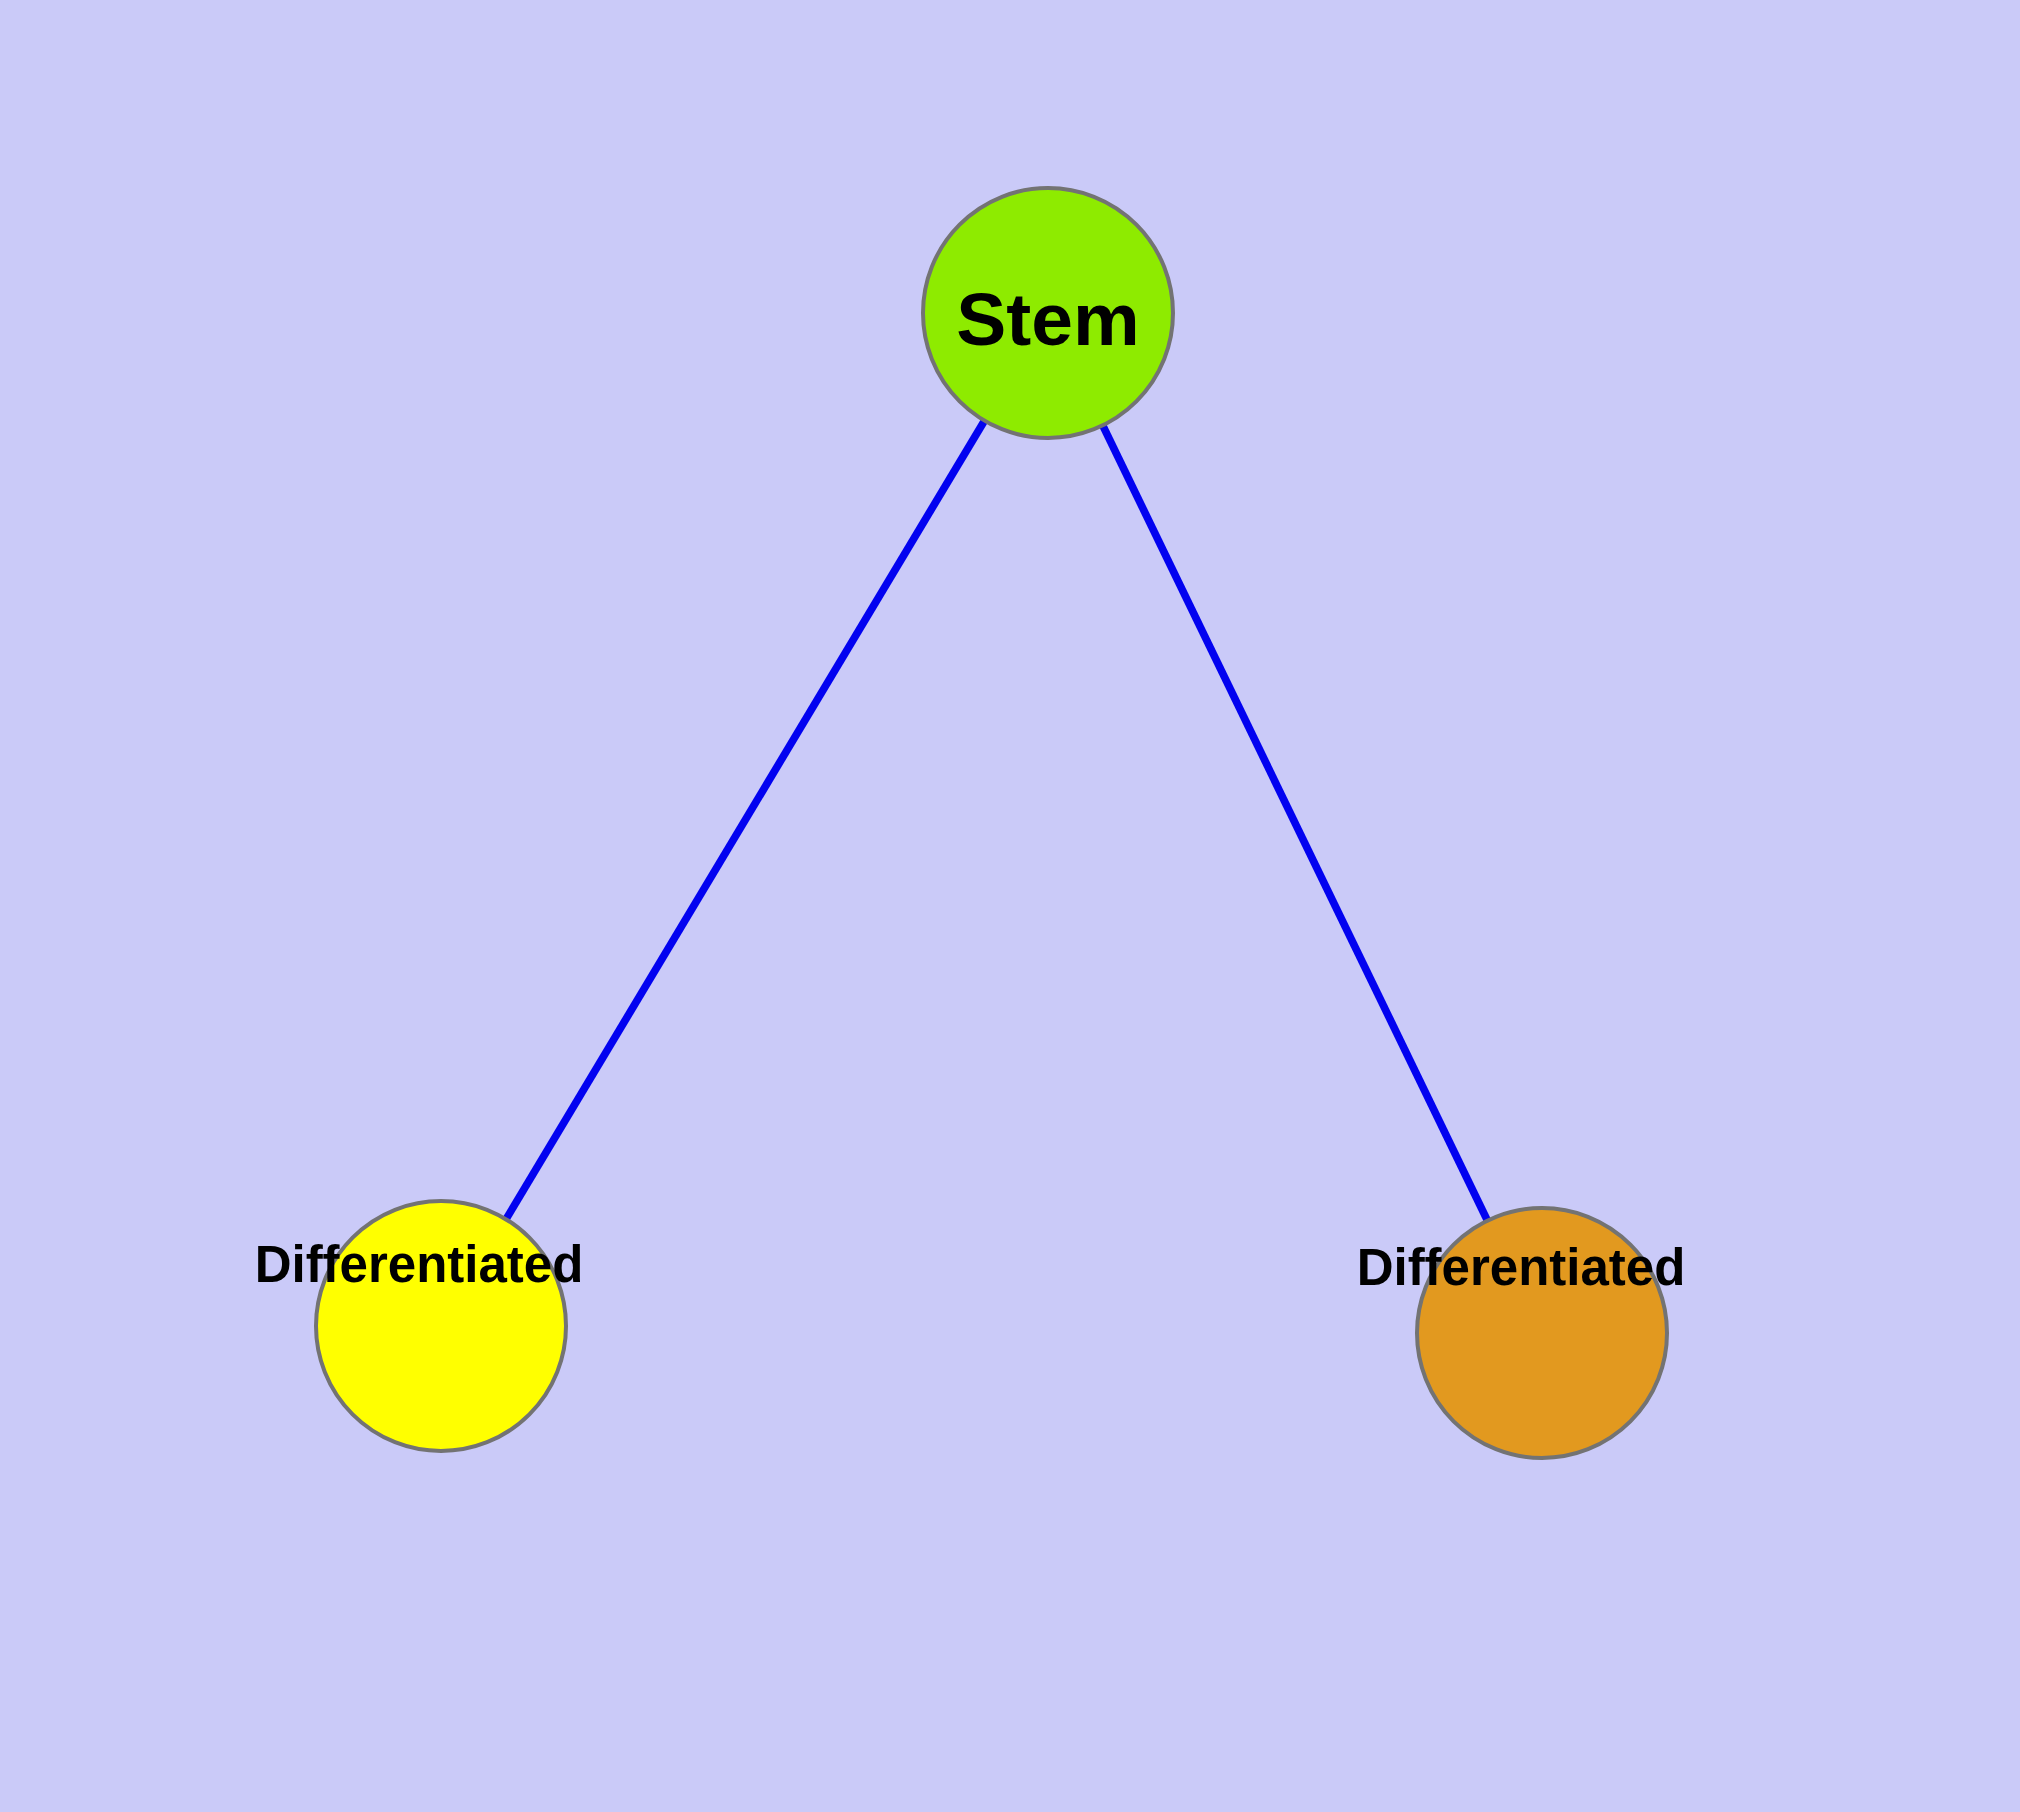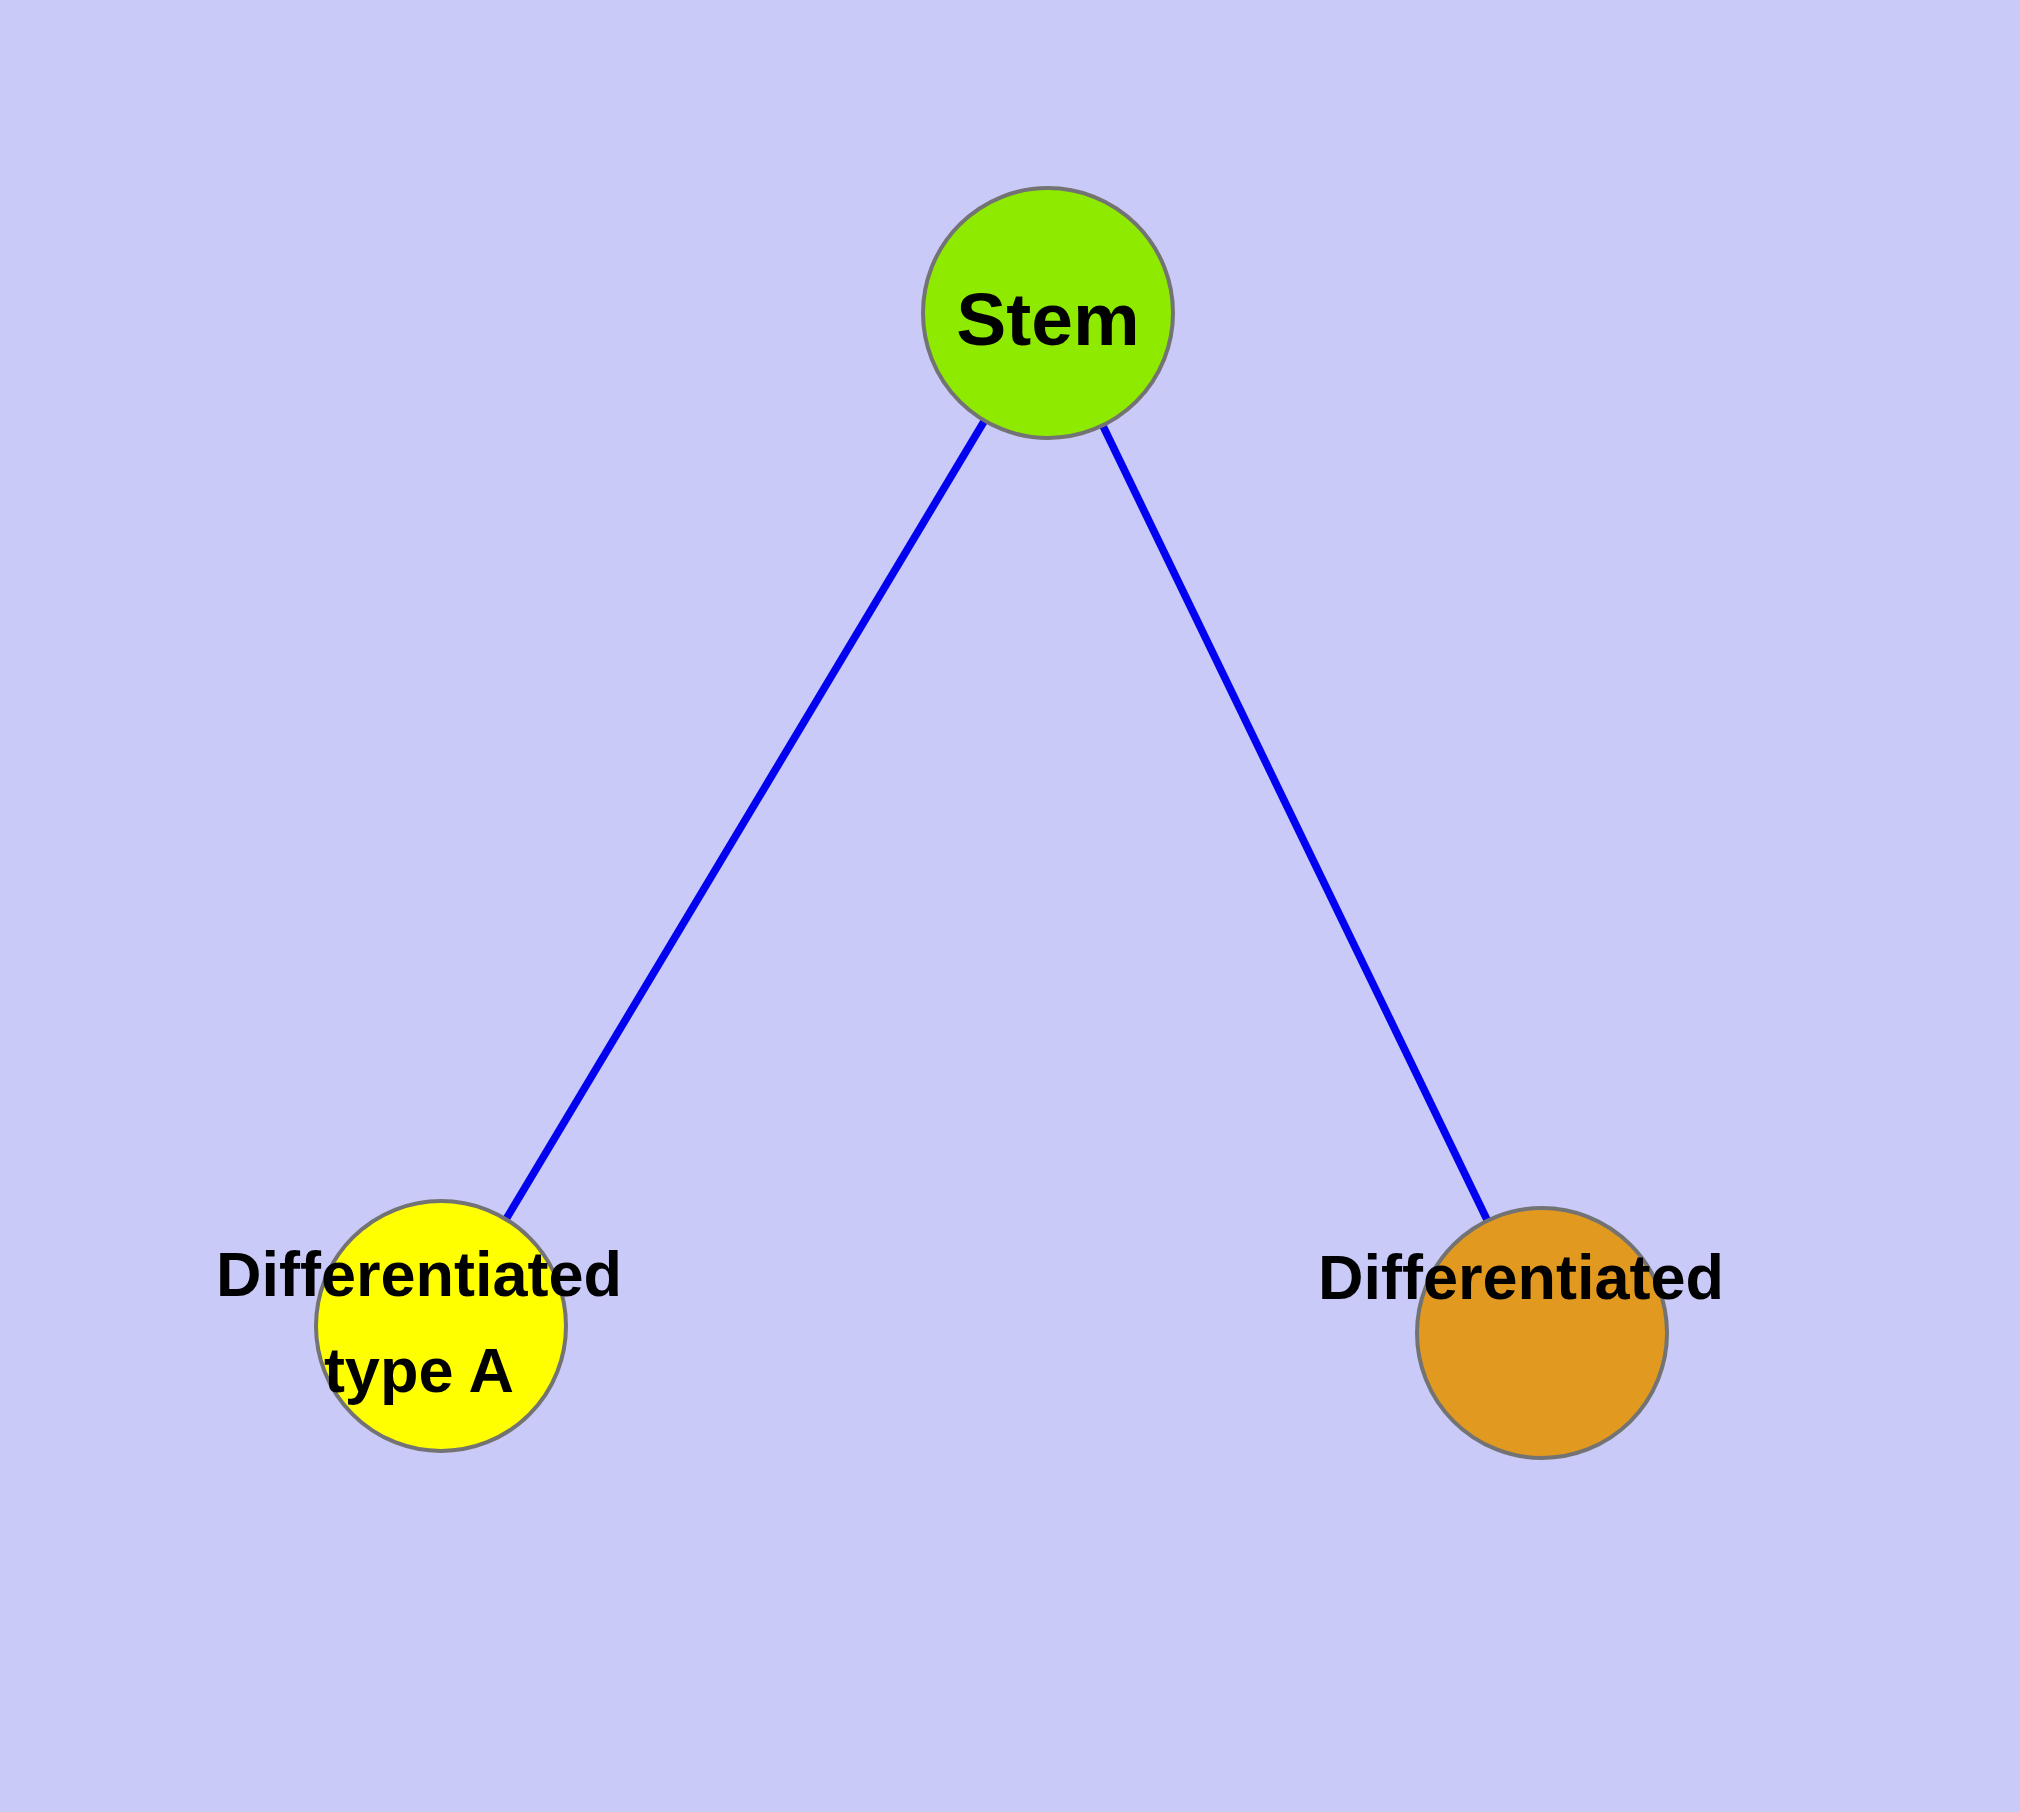--- a/index.html
+++ b/index.html
@@ -41,21 +41,21 @@
     font-size: 75px;
     color: #000000;
     transform: translateY(6px);
     white-space: nowrap;
   }
   .outside-label {
     position: absolute;
     transform: translateX(-50%);
     text-align: center;
     font-weight: bold;
-    font-size: 63px;
+    font-size: 51px;
     line-height: 1.53;
     color: #000000;
     white-space: nowrap;
   }
   .label-type-a { left: 419px;  top: 1226px; }
   .label-type-b { left: 1521px; top: 1229px; }
 </style>
 </head>
 <body>
 
@@ -71,21 +71,20 @@
   </div>
 
   <div class="node node-type-a" style="background: rgb(255, 255, 0);">
   </div>
 
   <div class="node node-type-b" style="background: rgb(226, 153, 31);">
   </div>
 
   <div class="outside-label label-type-a">
     <span>Differentiated</span><br>
-    <span>type A</span>
   </div>
 
   <div class="outside-label label-type-b">
     <span>Differentiated</span><br>
   </div>
 
 </div>
 
 
 </body></html>

